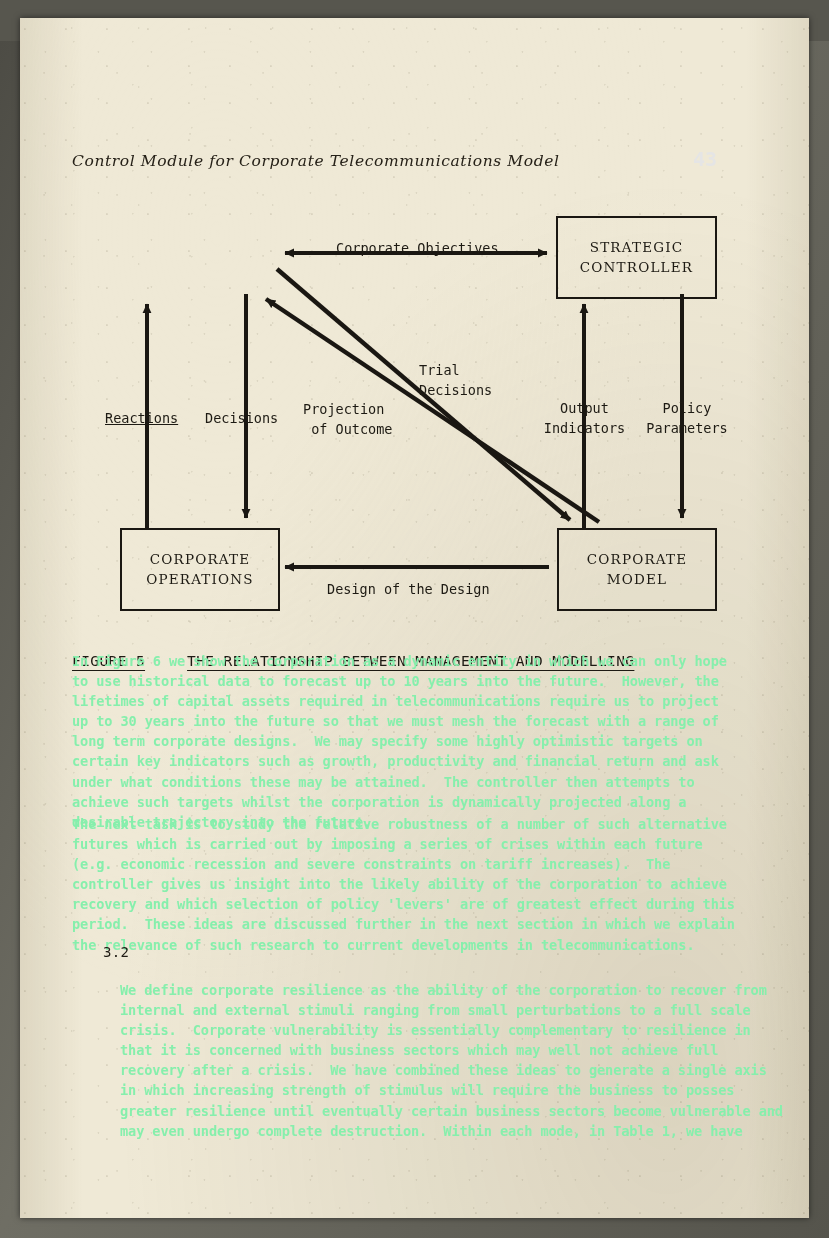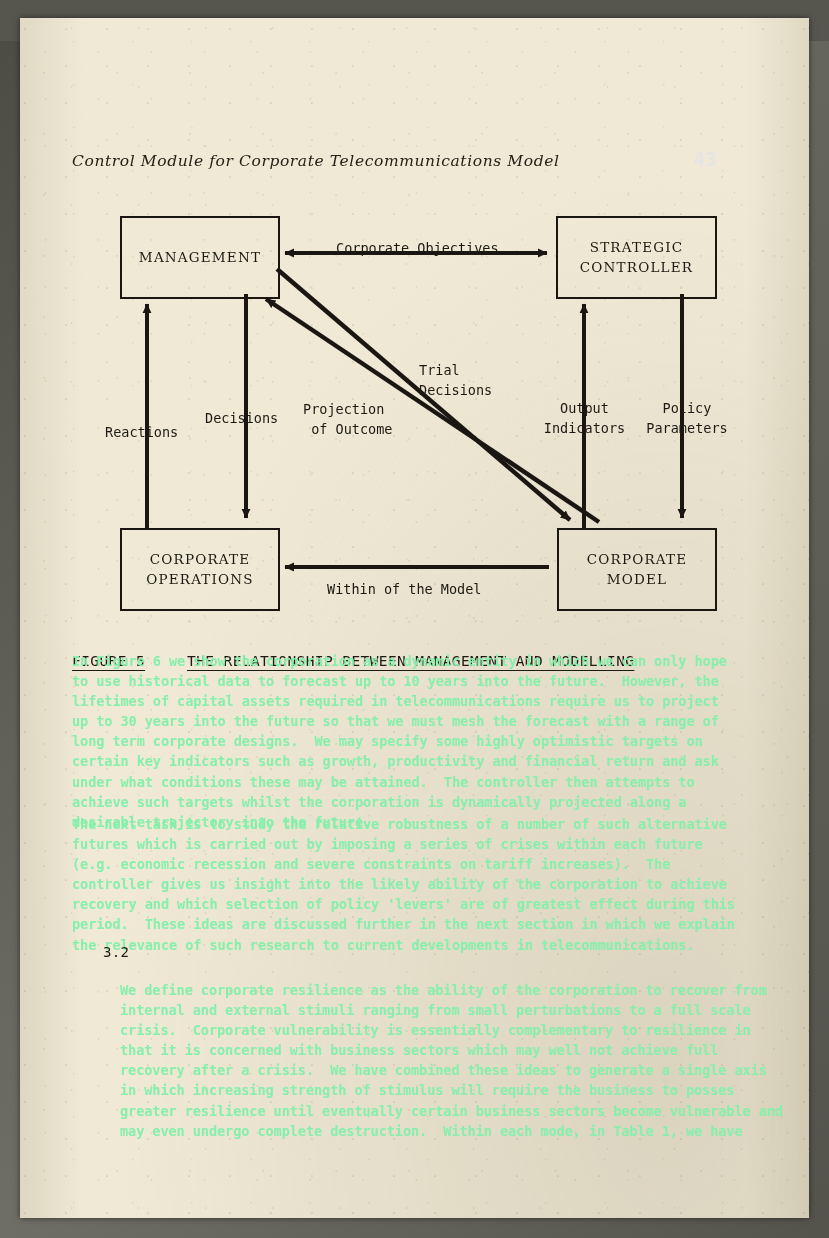--- a/index.html
+++ b/index.html
@@ -200,23 +200,20 @@
 
       <line x1="682" y1="253" x2="682" y2="477" stroke="#1a1712" stroke-width="4" marker-end="url(#ah)"></line>
 
       <line x1="549" y1="526" x2="285" y2="526" stroke="#1a1712" stroke-width="4" marker-end="url(#ah)"></line>
 
       <line x1="277" y1="228" x2="570" y2="479" stroke="#1a1712" stroke-width="4.5" marker-end="url(#ah)"></line>
 
       <line x1="599" y1="481" x2="266" y2="258" stroke="#1a1712" stroke-width="4.5" marker-end="url(#ah)"></line>
     </svg>
 
-    <div class="node" style="left:120px;top:175px;width:156px;height:79px;">
-      <span>MANAGEMENT</span>
-    </div>
 
     <div class="node" style="left:556px;top:175px;width:157px;height:79px;">
       <span>STRATEGIC</span>
       <span>CONTROLLER</span>
     </div>
 
     <div class="node" style="left:120px;top:487px;width:156px;height:79px;">
       <span>CORPORATE</span>
       <span>OPERATIONS</span>
     </div>
@@ -227,31 +224,31 @@
     </div>
 
     <div class="dlabel" style="left:336px;top:198px;">Corporate Objectives</div>
 
     <div class="dlabel" style="left:419px;top:320px;text-align:left;">Trial
 Decisions</div>
 
     <div class="dlabel" style="left:303px;top:359px;text-align:left;">Projection
  of Outcome</div>
 
-    <div class="dlabel" style="left:105px;top:382px;">Reactions</div>
+    <div class="dlabel" style="left:105px;top:368px;text-decoration:underline;">Reactions</div>
 
     <div class="dlabel" style="left:205px;top:368px;">Decisions</div>
 
     <div class="dlabel" style="left:542px;top:358px;width:85px;">Output
 Indicators</div>
 
     <div class="dlabel" style="left:641px;top:358px;width:92px;">Policy
 Parameters</div>
 
-    <div class="dlabel" style="left:327px;top:539px;">Within of the Model</div>
+    <div class="dlabel" style="left:327px;top:539px;">Design of the Design</div>
   </div>
 
   <div id="caption" class="abs">
     <span id="caption-num" class="u">FIGURE 5</span>
     <span class="u">THE RELATIONSHIP BETWEEN MANAGEMENT AND MODELLING</span>
   </div>
 
   <div class="para" style="top:651px;">In Figure 6 we show the corporation as a dynamic entity in which we can only hope
 to use historical data to forecast up to 10 years into the future.  However, the
 lifetimes of capital assets required in telecommunications require us to project

